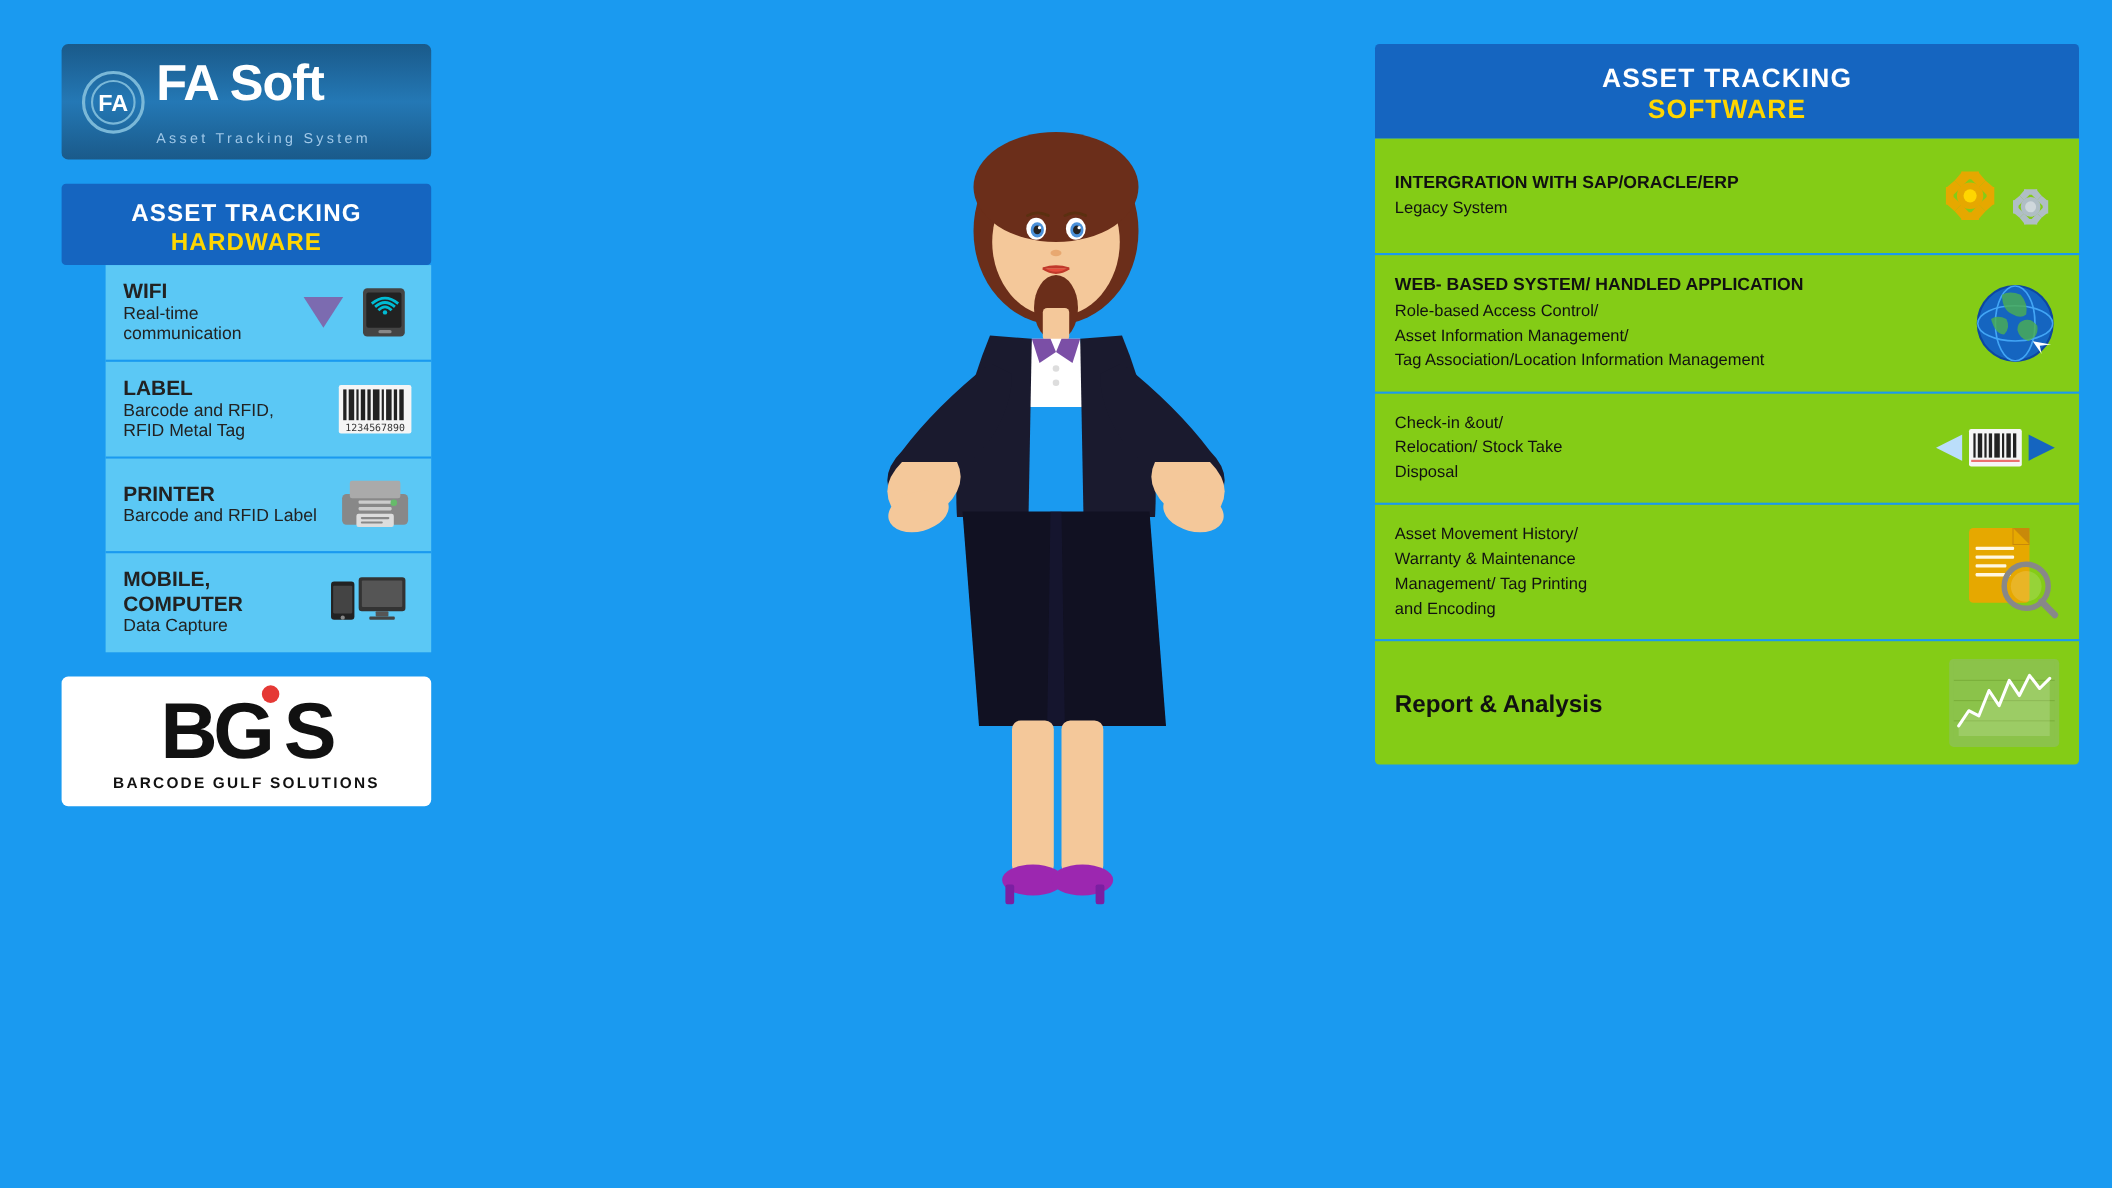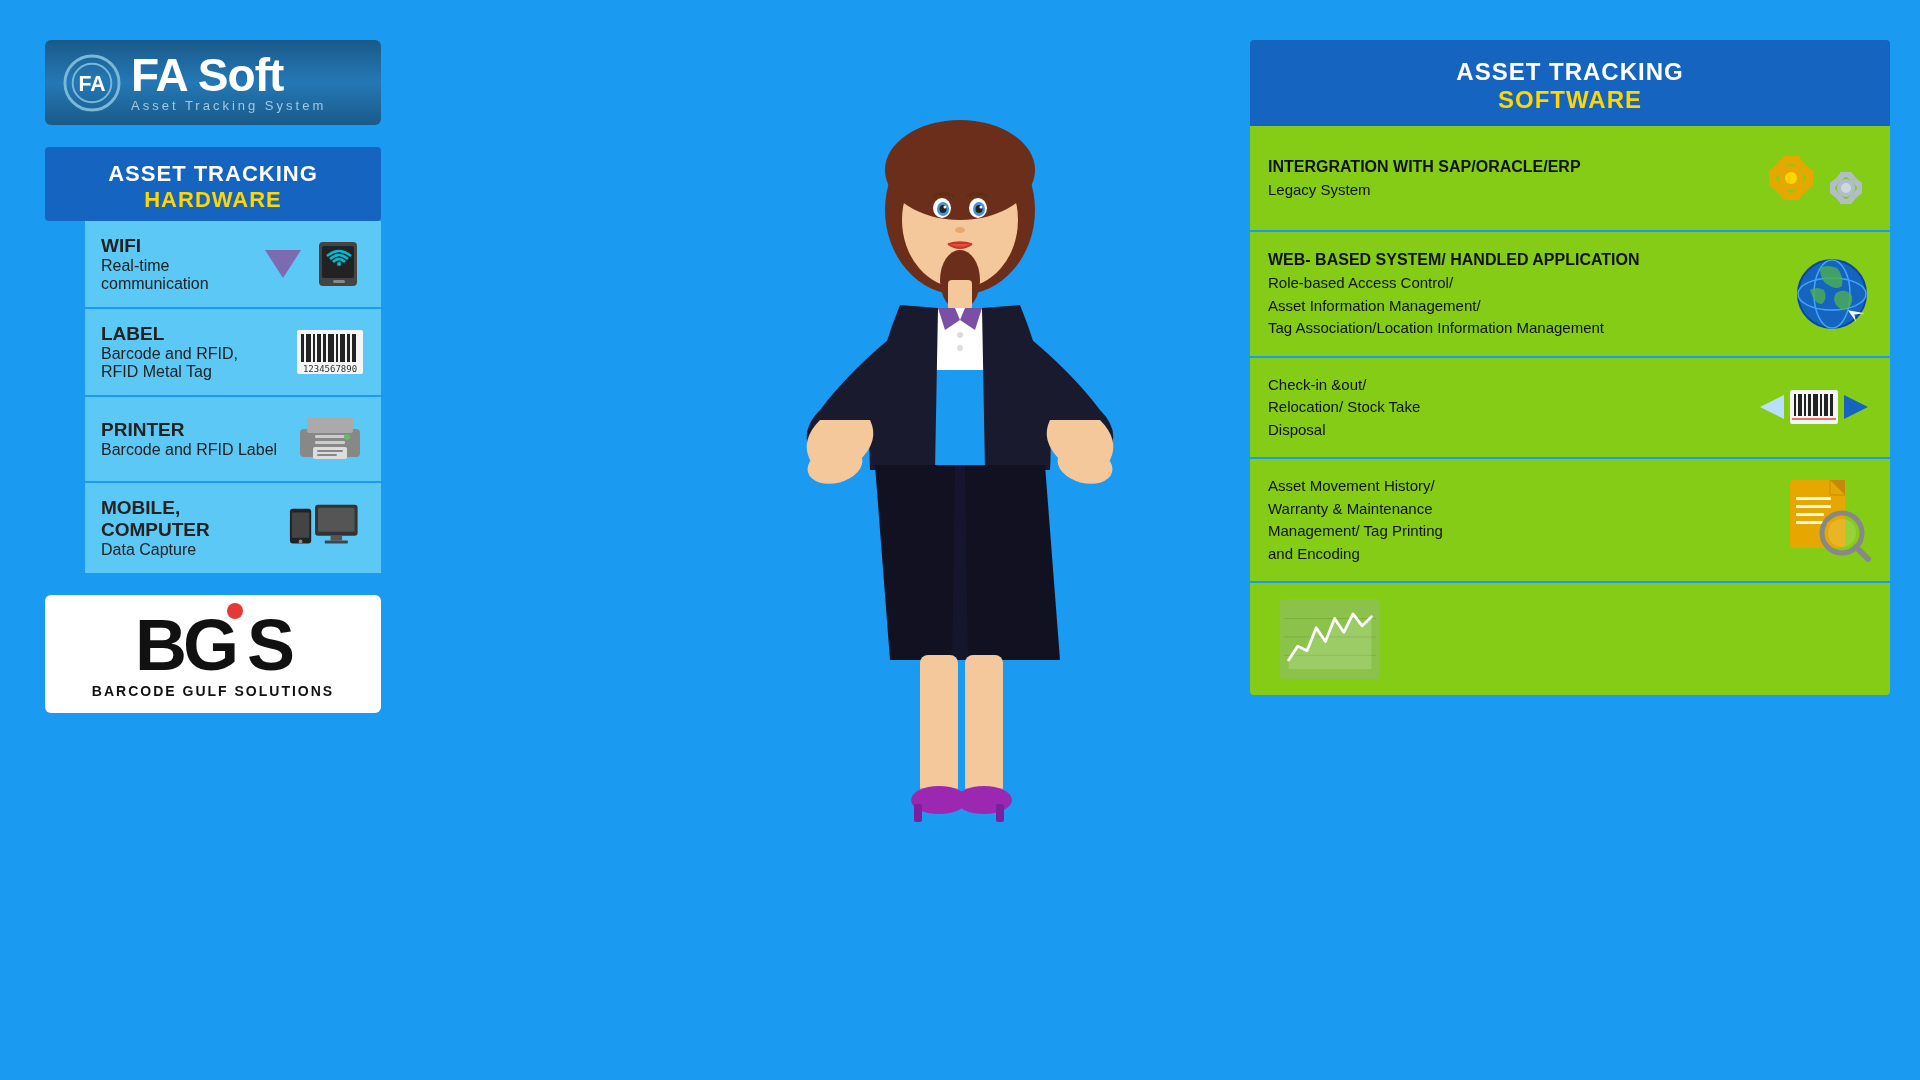--- a/index.html
+++ b/index.html
@@ -8,21 +8,21 @@
       height: 1080px;
       background-color: #1a9af0;
       font-family: Arial, sans-serif;
       overflow: hidden;
       position: relative;
     }
 
     
     .left-panel {
       position: absolute;
-      left: 45px;
+      left: 56px;
       top: 40px;
       width: 336px;
     }
 
     
     .logo-box {
       background: linear-gradient(180deg, #1a5a8a 0%, #2478b5 50%, #1a5a8a 100%);
       border-radius: 6px;
       padding: 12px 18px;
       margin-bottom: 22px;
@@ -44,20 +44,21 @@
       font-size: 46px;
       font-weight: 900;
       line-height: 1;
       letter-spacing: -1px;
     }
     .logo-subtitle {
       color: #a0c8e8;
       font-size: 13px;
       letter-spacing: 3px;
       font-weight: 300;
+      margin-top: 20px;
     }
 
     
     .hardware-box {
       background: #1565c0;
       border-radius: 4px;
       padding: 14px 0 8px 0;
       margin-bottom: 0;
     }
     .hardware-title {
@@ -529,20 +530,23 @@
         <rect x="14" y="46" width="32" height="3" rx="1" fill="#fff8e1"></rect>
 
         <circle cx="60" cy="58" r="20" fill="none" stroke="#888" stroke-width="5"></circle>
         <circle cx="60" cy="58" r="14" fill="rgba(255,255,255,0.15)"></circle>
         <line x1="74" y1="72" x2="86" y2="84" stroke="#888" stroke-width="6" stroke-linecap="round"></line>
       </svg>
     </div>
   </div>
 
   <div class="sw-item" style="border-bottom:none;border-radius:0 0 4px 4px;min-height:90px;">
+    <div class="sw-item-text">
+      <span style="font-size:22px;font-weight:700;">Report &amp; Analysis</span>
+    </div>
     <div class="sw-icon-area">
 
       <div class="chart-box">
         <svg width="100" height="78" viewBox="0 0 100 78">
           <rect width="100" height="78" fill="#8bc34a"></rect>
 
           <line x1="0" y1="20" x2="100" y2="20" stroke="#6a9a2a" stroke-width="0.5"></line>
           <line x1="0" y1="40" x2="100" y2="40" stroke="#6a9a2a" stroke-width="0.5"></line>
           <line x1="0" y1="60" x2="100" y2="60" stroke="#6a9a2a" stroke-width="0.5"></line>
 

